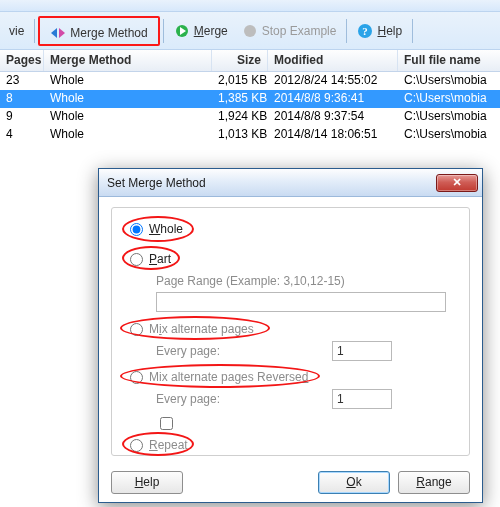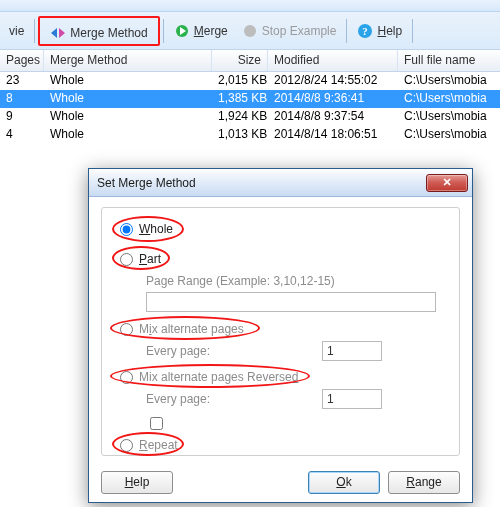--- a/index.html
+++ b/index.html
@@ -39,31 +39,31 @@
     cursor: default;
   }
   .tbtn .ico { display:inline-flex; width:16px; height:16px; align-items:center; justify-content:center; }
   .tbtn.disabled { color:#9a9a9a; }
   .tsep { width:1px; height:24px; background:#9fbddc; margin:0 3px; }
   .hl-mm { border:2px solid #fb1818; border-radius:2px; padding:1px 3px; height:30px; }
   .underline-first::first-letter { text-decoration: underline; }
   .u { text-decoration: underline; }
 
   .table-header, .row { display:grid; grid-template-columns: 44px 168px 56px 130px 120px; }
-  .table-header { height:22px; background:linear-gradient(#fefefe,#e8eef6); border-bottom:1px solid #c3d4ea; }
+  .table-header { height:22px; background:linear-gradient(#fefefe,#e8eef6); border-bottom:1px solid #c3d4ea;font-weight:bold; }
   .th { padding:3px 6px; color:#313131; border-right:1px solid #d7e3f2; white-space:nowrap; overflow:hidden; }
   .th.rt { text-align:right; }
   .tbody { }
   .row { height:18px; }
   .cell { padding:1px 6px; white-space:nowrap; overflow:hidden; }
   .cell.rt { text-align:right; padding-right:10px; }
   .row.selected { background:#3399ff; color:#fff; }
 
   .dialog {
-    position:absolute; left:88px; top:168px; width:385px; height:335px;
+    position:absolute; left:98px; top:168px; width:385px; height:335px;
     background:#fff; border:1px solid #2b5c8e;
     box-shadow: 0 4px 18px rgba(0,0,0,0.45);
   }
   .dlg-title {
     height:28px; background:linear-gradient(#fdfdfe,#e3edf9 45%,#c9dbf2);
     border-bottom:1px solid #9cb9db; display:flex; align-items:center;
     padding:0 4px 0 8px; color:#1b1b1b;
   }
   .dlg-title-text { flex:1; }
   .dlg-close {

